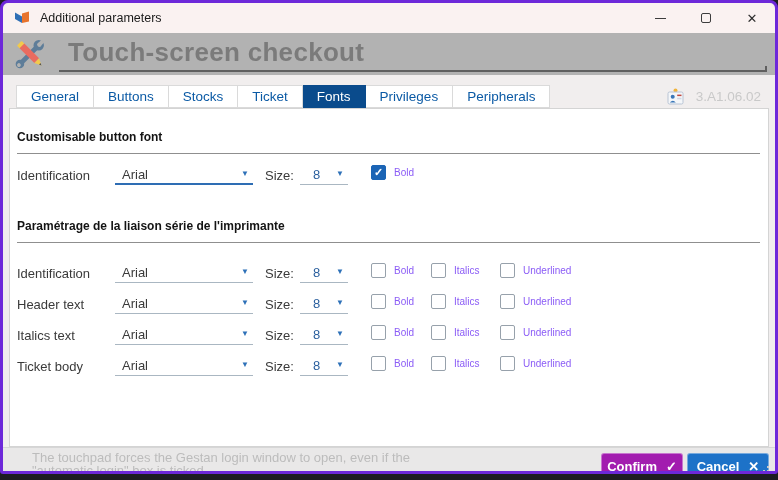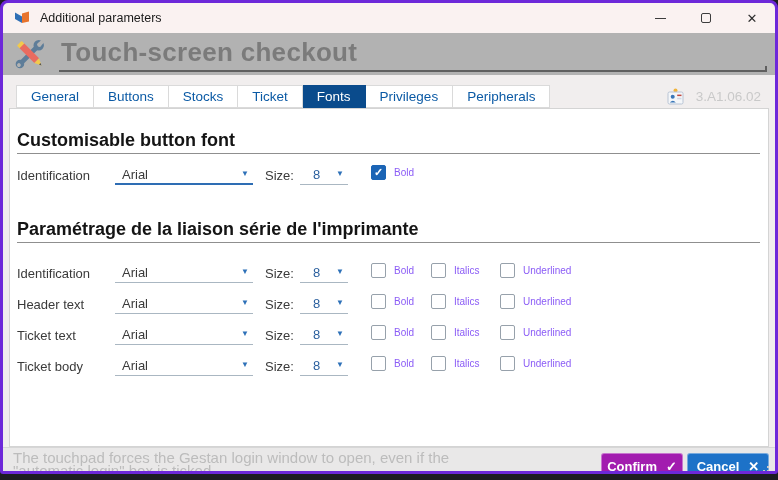--- a/index.html
+++ b/index.html
@@ -26,21 +26,21 @@
   .wbtn{width:46px;height:30px;display:flex;align-items:center;justify-content:center;color:#333}
   .glyph-min{width:11px;height:1px;background:#3c3c3c}
   .glyph-max{width:10px;height:10px;border:1.2px solid #3c3c3c;border-radius:2px;box-sizing:border-box}
   .glyph-close{font-size:13px;color:#2e2e2e;line-height:1}
   
   .header{
     position:absolute;left:0;top:30px;right:0;height:42px;background:#b2b2b2;
   }
   .header-icon{position:absolute;left:8px;top:2px;width:38px;height:38px}
   .header-title{
-    position:absolute;left:58px;top:4px;font-size:26px;font-weight:bold;
+    position:absolute;left:65px;top:4px;font-size:26px;font-weight:bold;
     color:#7b7b7b;letter-spacing:.3px;white-space:nowrap;
   }
   .header-underline{
     position:absolute;left:56px;right:8px;bottom:3px;height:2px;background:#5f5f5f;
   }
   .header-underline::after{
     content:"";position:absolute;right:0;bottom:0;width:2px;height:6px;background:#5f5f5f;
   }
   
   .tabbar{position:absolute;left:13px;top:82px;display:flex}
@@ -53,21 +53,21 @@
   .tab.sel{background:#0a4b8c;border-color:#0a4b8c;color:#fff}
   .version-area{
     position:absolute;right:14px;top:82px;height:23px;display:flex;align-items:center;gap:12px;
   }
   .version-text{font-size:13.5px;color:#c9c9c9}
   
   .panel{
     position:absolute;left:6px;right:6px;top:105px;height:339px;
     background:#ffffff;border:1px solid #d4d4d4;box-sizing:border-box;overflow:hidden;
   }
-  .sec-title{margin:21px 0 0 7px;height:17px;font-size:18px;font-weight:bold;color:#141414}
+  .sec-title{margin:21px 0 0 7px;height:17px;font-size:12px;font-weight:bold;color:#141414}
   .sec-title.second{margin-top:28px}
   .sec-rule{margin:6px 8px 0 7px;height:1px;background:#8f8f8f}
   .rows{margin-top:6px}
   .rows.second{margin-top:15px}
   .row{position:relative;height:31px}
   .rlabel{position:absolute;left:7px;top:8px;font-size:13px;color:#3a3a3a}
   .dd{position:absolute;top:4px;height:21px;border-bottom:1px solid #aab7c2;box-sizing:border-box;cursor:pointer}
   .dd.focused{border-bottom:2px solid #2e6db4}
   .dd-font{left:105px;width:138px}
   .dd-size{left:290px;width:48px}
@@ -81,21 +81,21 @@
     box-sizing:border-box;display:flex;align-items:center;justify-content:center;
     font-size:11px;font-weight:bold;color:transparent;
   }
   .box.checked{background:#1b64b5;border-color:#1b64b5;color:#fff}
   .cb-label{font-size:10px;color:#8b5cf6}
   
   .footer{
     position:absolute;left:0;right:0;top:444px;height:30px;
     background:#e9e8e8;border-top:1px solid #d6d6d6;box-sizing:border-box;
   }
-  .status{position:absolute;left:10px;top:3px;font-size:15px;line-height:13px;color:#bcbcbc}
+  .status{position:absolute;left:29px;top:3px;font-size:13px;line-height:13px;color:#bcbcbc}
   .btn{
     position:absolute;top:5px;height:26px;width:82px;border-radius:3px;color:#fff;
     font-weight:bold;font-size:13px;display:flex;align-items:center;justify-content:center;
     gap:9px;cursor:pointer;border:1px solid rgba(255,255,255,.4);box-sizing:border-box;
   }
   .btn .bglyph{font-size:13px;font-weight:bold;line-height:1}
   .btn-confirm{right:92px;background:#a21caf}
   .btn-cancel{right:6px;background:#1d72c8}
   .grip{position:absolute;right:4px;bottom:1px;width:12px;height:12px}
   .grip::before{
@@ -236,21 +236,21 @@
           <div class="cb" style="left: 421px;">
             <div class="box"></div>
             <div class="cb-label">Italics</div>
           </div>
           <div class="cb" style="left: 490px;">
             <div class="box"></div>
             <div class="cb-label">Underlined</div>
           </div>
         </div>
         <div class="row">
-          <div class="rlabel">Ticket text</div>
+          <div class="rlabel">Italics text</div>
           <div class="dd dd-font">
             <div class="dd-text">Arial</div>
             <div class="dd-arrow">▼</div>
           </div>
           <div class="size-label">Size:</div>
           <div class="dd dd-size">
             <div class="dd-text">8</div>
             <div class="dd-arrow">▼</div>
           </div>
           <div class="cb" style="left: 361px;">

